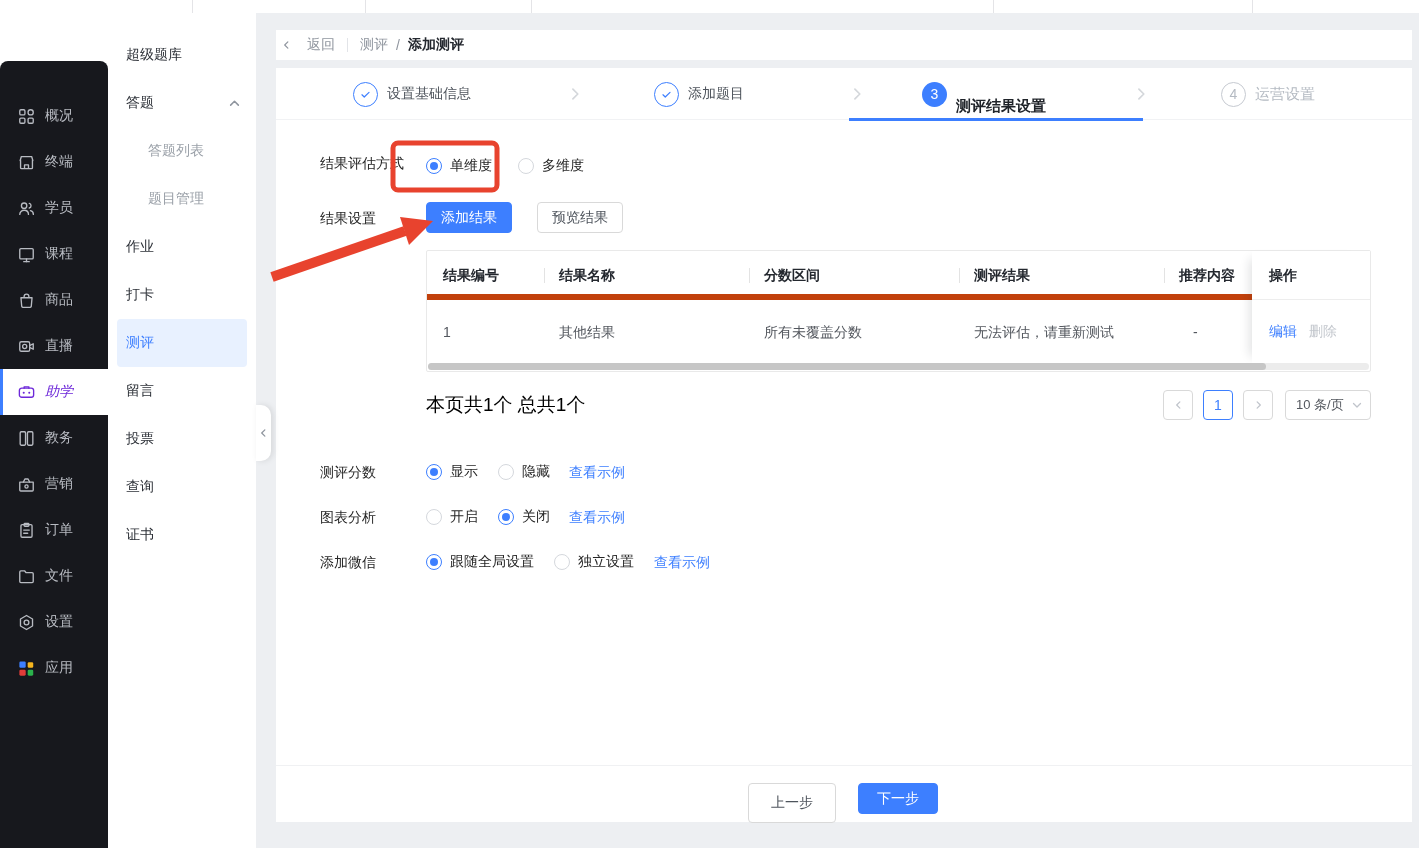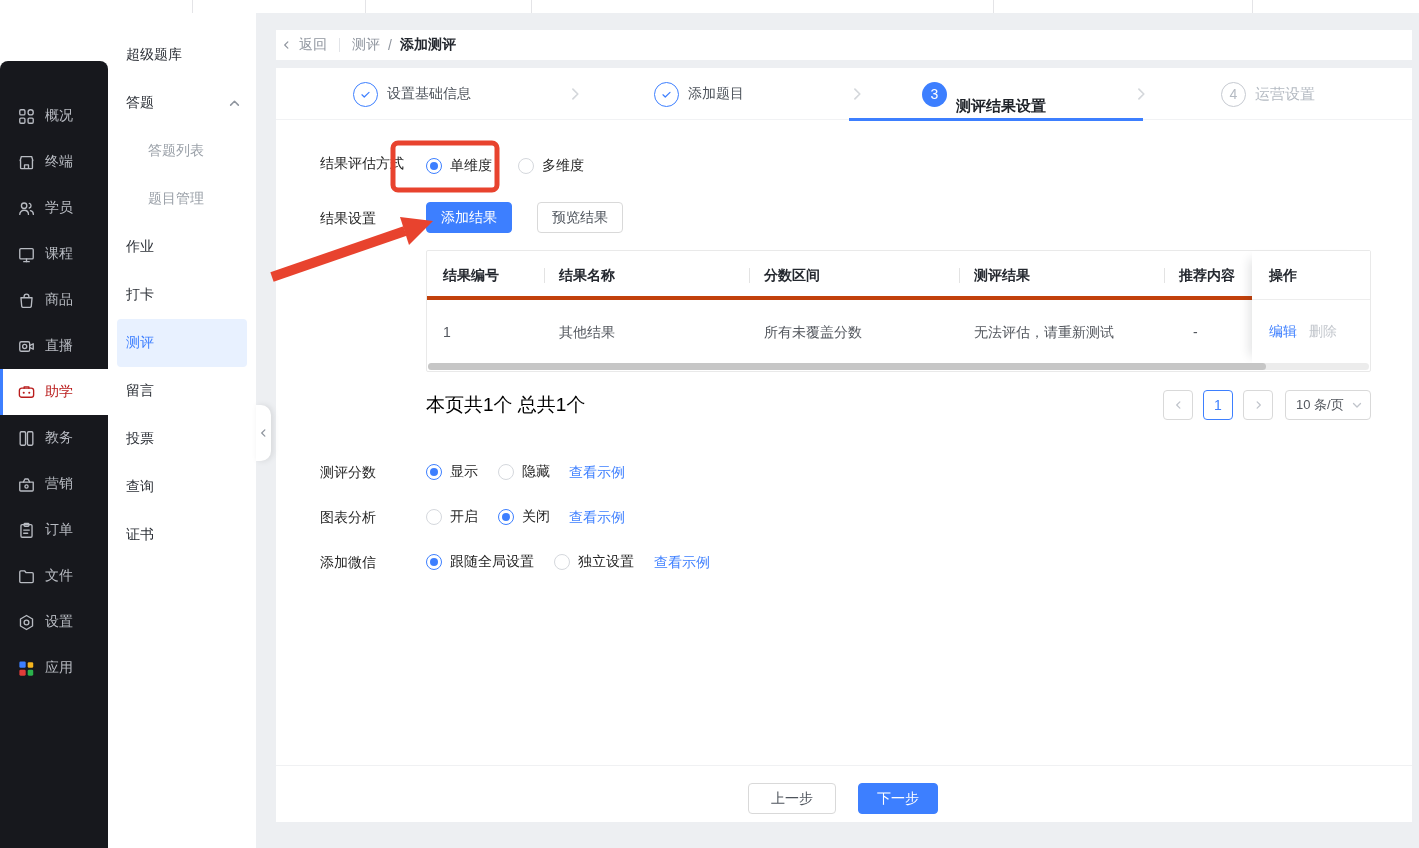--- a/index.html
+++ b/index.html
@@ -8,38 +8,38 @@
   
   .topstrip{position:absolute;left:0;top:0;width:1419px;height:13px;background:#fff;z-index:6;}
   .tabline{position:absolute;top:0;width:1px;height:13px;background:#e4e4e7;}
   
   .app{position:absolute;left:0;top:13px;width:1419px;height:835px;display:flex;}
   
   .sidebar{width:108px;flex:none;background:#17181d;border-radius:8px 8px 0 0;padding-top:32px;margin-top:48px;}
   .side-item{height:46px;display:flex;align-items:center;gap:9px;padding-left:17px;
     color:#b8bbc2;font-size:14px;cursor:pointer;position:relative;}
   .side-item svg{width:19px;height:19px;flex:none;}
-  .side-item.active{background:#fff;color:#b91c1c;}
+  .side-item.active{background:#fff;color:#6d28d9;font-style:italic;}
   .side-item.active::before{content:"";position:absolute;left:0;top:0;width:3px;height:100%;background:#3d7fff;}
   
   .submenu{width:148px;flex:none;background:#fff;padding-top:18px;position:relative;}
   .sub-item{height:48px;display:flex;align-items:center;padding-left:18px;font-size:14px;
     color:#2b2f36;cursor:pointer;position:relative;}
   .sub-item.sub{padding-left:40px;color:#9aa0a8;}
   .sub-item.active{margin:0 9px;background:#e8f1ff;border-radius:4px;color:#3d7fff;padding-left:9px;}
   .chev-up{position:absolute;right:16px;top:19px;}
   
   .main{flex:1;background:#edeff2;position:relative;}
   .collapse-handle{position:absolute;left:0;top:392px;width:15px;height:56px;background:#fff;
     border-radius:0 10px 10px 0;box-shadow:2px 0 6px rgba(0,0,0,.10);display:flex;align-items:center;
     justify-content:center;cursor:pointer;z-index:3;}
   
   .breadcrumb{position:absolute;left:20px;top:17px;width:1136px;height:30px;background:#fff;
     display:flex;align-items:center;padding-left:6px;font-size:14px;color:#8f959e;}
-  .bc-back{display:flex;align-items:center;gap:8px;cursor:pointer;color:#8f959e;}
+  .bc-back{display:flex;align-items:center;gap:16px;cursor:pointer;color:#8f959e;}
   .bc-bar{width:1px;height:14px;background:#e2e4e8;margin:0 12px;}
   .bc-sep{margin:0 8px;color:#8f959e;}
   .bc-current{color:#24282f;font-weight:700;}
   
   .card{position:absolute;left:20px;top:55px;width:1136px;height:754px;background:#fff;}
   
   .stepper{position:absolute;left:0;top:0;width:100%;height:52px;border-bottom:1px solid #f1f2f4;}
   .step{position:absolute;top:13px;height:26px;display:flex;align-items:center;gap:9px;cursor:pointer;}
   .stc{width:25px;height:25px;border-radius:50%;display:flex;align-items:center;justify-content:center;flex:none;}
   .stc.done{border:1.5px solid #3d7fff;}
@@ -57,21 +57,21 @@
   .radio.sel{border:1.5px solid #3d7fff;}
   .radio.sel .dot{width:8px;height:8px;border-radius:50%;background:#3d7fff;}
   .ropt{position:absolute;display:flex;align-items:center;gap:8px;height:18px;font-size:14px;color:#262626;}
   .link{position:absolute;color:#3d7fff;font-size:14px;cursor:pointer;height:18px;line-height:18px;}
   .btn{display:flex;align-items:center;justify-content:center;font-size:14px;border-radius:4px;cursor:pointer;}
   .btn.primary{background:#3d7fff;color:#fff;border:1px solid #3d7fff;}
   .btn.plain{background:#fff;color:#4e545c;border:1px solid #d9d9d9;}
   
   .tbl{position:absolute;left:150px;top:182px;width:945px;height:122px;background:#fff;
     border:1px solid #e9e9e9;border-radius:2px;}
-  .thead{position:absolute;left:0;top:0;width:100%;height:49px;border-bottom:4px solid #c2410c;}
+  .thead{position:absolute;left:0;top:0;width:100%;height:49px;border-bottom:6px solid #c2410c;}
   .th{position:absolute;top:0;height:49px;line-height:49px;font-size:14px;font-weight:700;color:#24282f;}
   .hdiv{position:absolute;top:17px;width:1px;height:15px;background:#e3e3e3;}
   .td{position:absolute;top:49px;height:64px;line-height:64px;font-size:14px;color:#53575e;}
   .fixcol{position:absolute;right:0;top:0;width:118px;height:113px;background:#fff;
     box-shadow:-10px 0 10px -8px rgba(31,35,41,.14);}
   .fixcol .fh{height:49px;line-height:49px;padding-left:17px;font-size:14px;font-weight:700;color:#24282f;border-bottom:1px solid #ededed;}
   .fixcol .fb{height:64px;display:flex;align-items:center;gap:12px;padding-left:17px;font-size:14px;}
   .act-edit{color:#3d7fff;cursor:pointer;}
   .act-del{color:#c3c7cd;cursor:pointer;}
   .scrolltrack{position:absolute;left:1px;bottom:1px;width:941px;height:7px;background:#ececec;border-radius:4px;}
@@ -405,21 +405,21 @@
           </span>
         <span>跟随全局设置</span>
       </div>
       <div class="ropt" style="left:278px;top:485px">
         <span class="radio"></span>
         <span>独立设置</span>
       </div>
       <span class="link" style="left:378px;top:485px">查看示例</span>
 
       <div class="footer-line"></div>
-      <div class="btn plain" style="position:absolute;left:472px;top:715px;width:88px;height:31px">上一步</div>
+      <div class="btn plain" style="position:absolute;left:472px;top:715px;width:88px;height:40px">上一步</div>
       <div class="btn primary" style="position:absolute;left:582px;top:715px;width:80px;height:31px">下一步</div>
     </div>
   </div>
 </div>
 
 <svg class="overlay" viewBox="0 0 1419 848">
   <rect x="393" y="143" width="104" height="47" rx="5" fill="none" stroke="#e8432e" stroke-width="5"></rect>
   <line x1="272" y1="277" x2="405" y2="231" stroke="#e8432e" stroke-width="10"></line>
   <polygon points="433,221 400,217 409,245" fill="#e8432e"></polygon>
 </svg>

